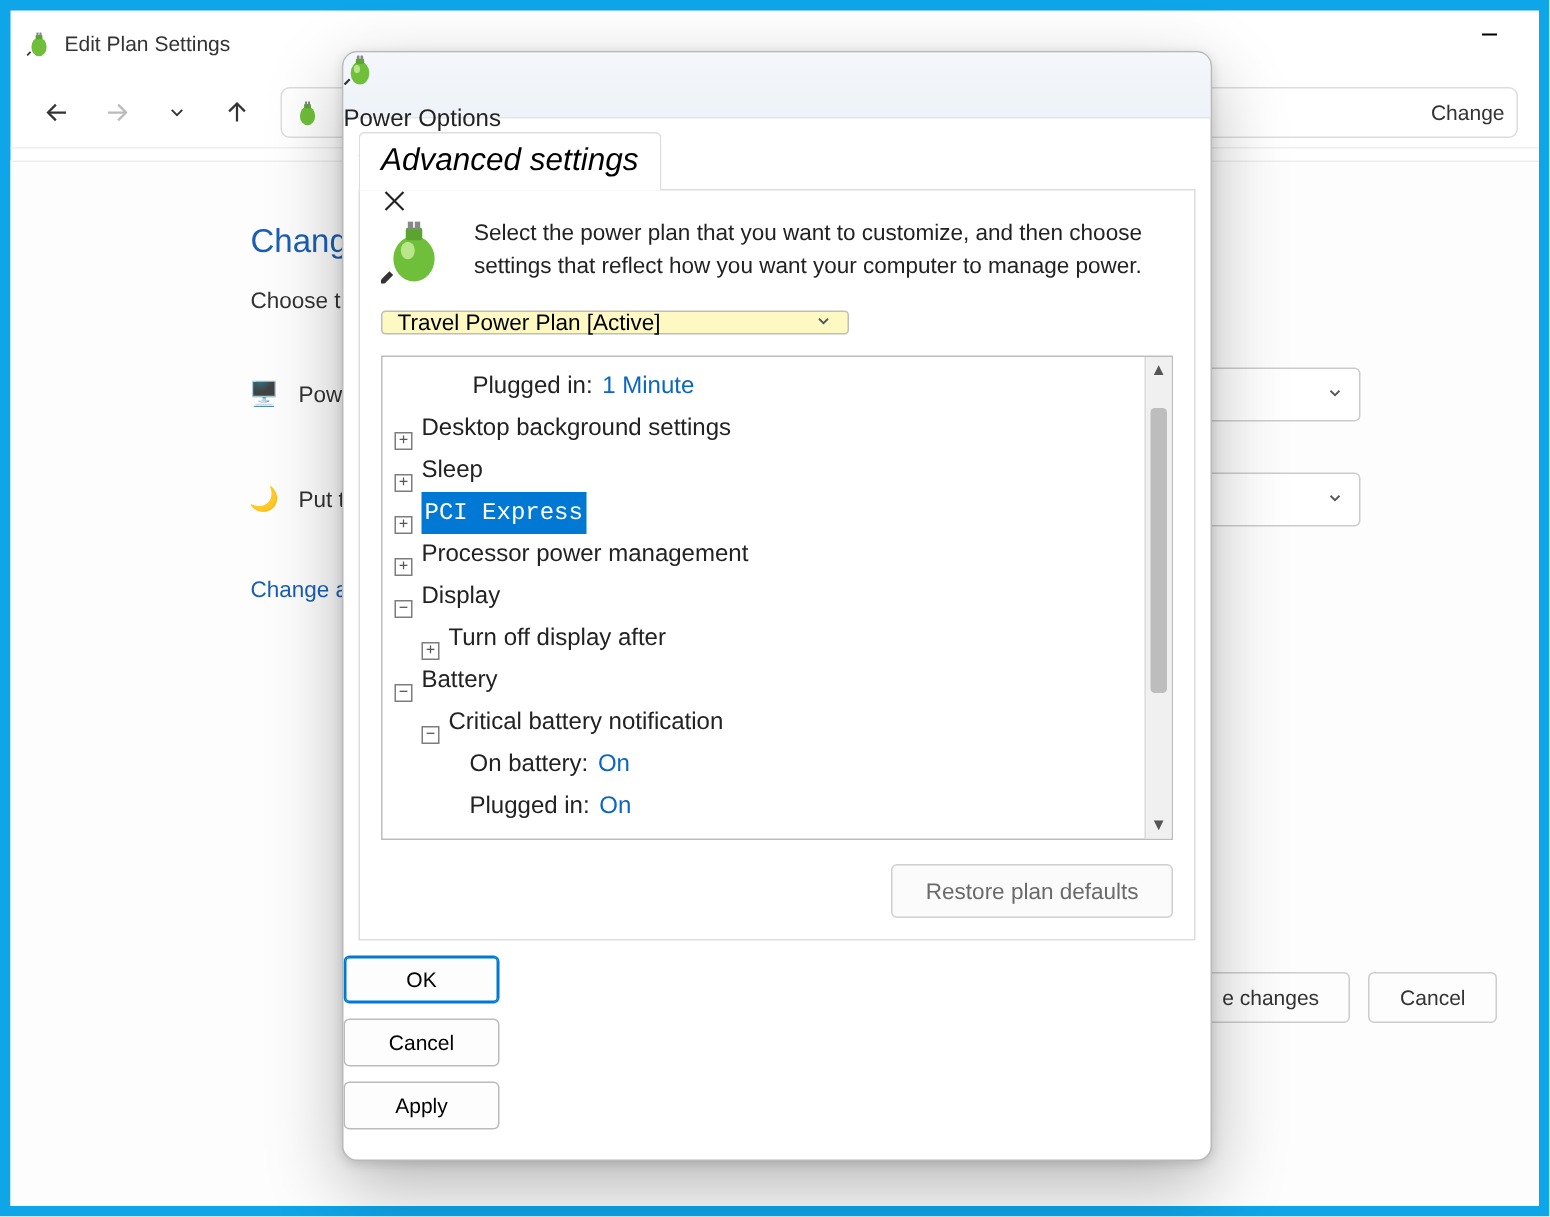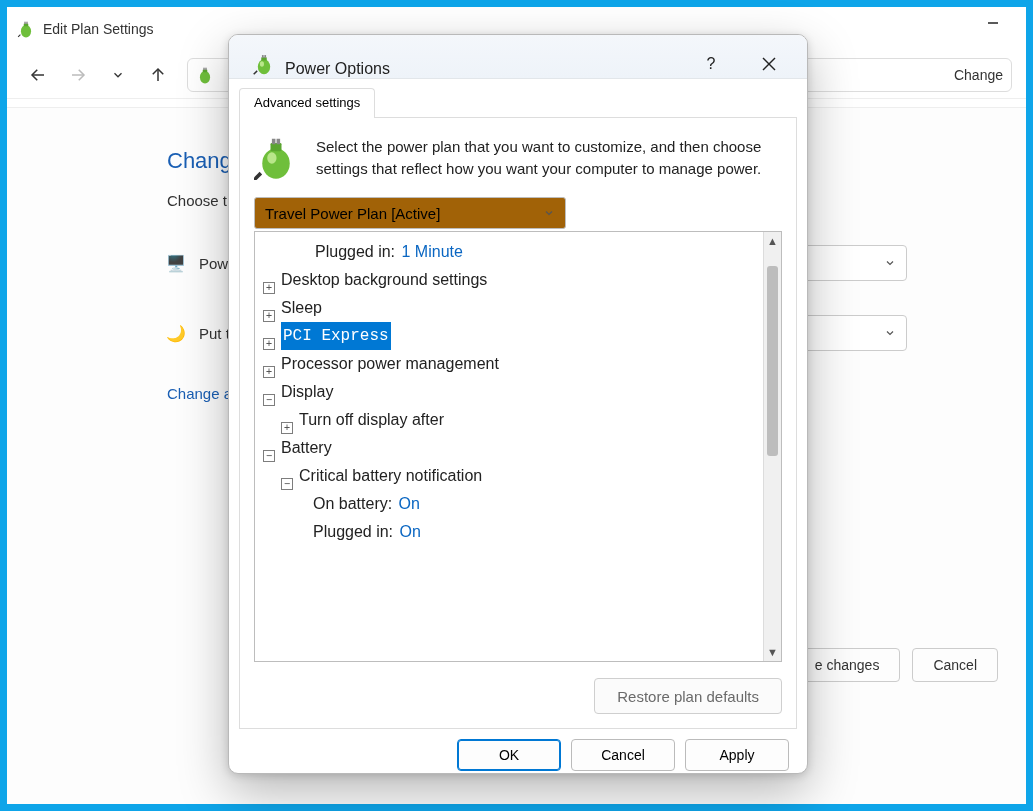--- a/index.html
+++ b/index.html
@@ -38,34 +38,35 @@
   
   .dlg-backdrop { position: absolute; inset: 0; }
   .dialog {
     position: absolute; left: 228px; top: 34px; width: 580px; height: 740px;
     background: #fff; border: 1px solid #b9b9b9; border-radius: 10px;
     box-shadow: 0 18px 50px rgba(0,0,0,0.28), 0 2px 8px rgba(0,0,0,0.15);
     display: flex; flex-direction: column; overflow: hidden;
   }
   .dlg-titlebar {
     height: 44px; background: linear-gradient(#f4f7fb, #eef3f9);
-    display: flex; align-items: flex-end; padding: 0 24px; gap: 10px;
+    display: flex; align-items: flex-start; padding: 0 0; gap: 10px;
     border-bottom: 1px solid #e2e6ea;
+    flex-direction: column;
   }
   .dlg-title { font-size: 16px; color: #222; flex: 1 1 auto; }
   .dlg-tb-btn { width: 28px; height: 28px; display: flex; align-items: center; justify-content: center; color: #222; cursor: pointer; font-size: 16px;}
   .dlg-tabs { display: flex; padding: 8px 10px 0 10px; }
-  .dlg-tab { padding: 6px 14px 8px; font-size: 13px; border: 1px solid #ddd; border-bottom: none; border-radius: 4px 4px 0 0; background: #fff; position: relative; top: 1px; }
+  .dlg-tab { padding: 6px 14px 8px; font-size: 21px; border: 1px solid #ddd; border-bottom: none; border-radius: 4px 4px 0 0; background: #fff; position: relative; top: 1px; font-style: italic; }
   .dlg-tab.active { background: #fff; }
   .dlg-tab-panel { margin: 0 10px 10px 10px; border: 1px solid #ddd; flex: 1 1 auto; display: flex; flex-direction: column; padding: 18px 14px 14px 14px; }
 
   .intro-row { display: flex; gap: 18px; margin-bottom: 14px; }
   .intro-text { font-size: 15px; color: #222; line-height: 1.45; }
 
-  .plan-select { width: 312px; height: 32px; border: 1px solid #bdbdbd; border-radius: 3px; display: flex; align-items: center; padding: 0 10px; justify-content: space-between; font-size: 15px; background: #a16207; margin-bottom: 2px;}
+  .plan-select { width: 312px; height: 16px; border: 1px solid #bdbdbd; border-radius: 3px; display: flex; align-items: center; padding: 0 10px; justify-content: space-between; font-size: 15px; background: #fef9c3; margin-bottom: 14px;}
   .plan-select .chev { color:#555; }
 
   .tree-wrap { flex: 1 1 auto; border: 1px solid #bdbdbd; background: #fff; position: relative; display: flex; }
   .tree { flex: 1 1 auto; overflow: hidden; padding: 6px 0; font-size: 16px; line-height: 28px; }
   .tree-row { display: flex; align-items: flex-end; white-space: nowrap; }
   .exp { width: 12px; height: 12px; border: 1px solid #7d7d7d; display: inline-flex; align-items: center; justify-content: center; font-size: 10px; line-height: 10px; color: #555; margin: 0 6px 0 0; background: #fff; font-family: monospace; cursor:pointer;}
   .tree .lbl { color: #222; }
   .tree .val { color: #0a66c2; margin-left: 2px; }
   .tree .sel { background: #0078d4; color: #fff; padding: 0 2px; font-family: Liberation Mono, monospace; }
   .ind0 { padding-left: 8px; }
@@ -75,21 +76,21 @@
 
   .vscroll { width: 18px; background: #f0f0f0; border-left: 1px solid #dcdcdc; position: relative; }
   .vscroll .arrow { position: absolute; left: 0; right: 0; height: 18px; display:flex; align-items:center; justify-content:center; font-size:11px; color:#555; cursor:pointer;}
   .vscroll .arrow.up { top: 0; }
   .vscroll .arrow.down { bottom: 0; }
   .vscroll .thumb { position: absolute; left: 3px; right: 3px; top: 34px; height: 190px; background: #bdbdbd; border-radius: 3px; cursor:pointer;}
 
   .restore-row { display: flex; justify-content: flex-end; margin-top: 16px; }
   .restore-btn { height: 36px; padding: 0 22px; border: 1px solid #cfcfcf; background: #fbfbfb; border-radius: 4px; font-size: 15px; color: #6a6a6a; display:flex; align-items:center; }
 
-  .dlg-btn-row { display: flex; justify-content: flex-end; gap: 10px; padding: 0 18px 2px 0; }
+  .dlg-btn-row { display: flex; justify-content: flex-end; gap: 10px; padding: 0 18px 20px 0; flex-direction: column; }
   .dlg-btn { width: 104px; height: 32px; border: 1px solid #bbb; background: #fdfdfd; border-radius: 4px; font-size: 14px; display: flex; align-items: center; justify-content: center; cursor: pointer;}
   .dlg-btn.default { border-color: #0078d4; box-shadow: 0 0 0 1px #0078d4 inset; }
 
   .battery-svg { width: 44px; height: 44px; }
   .battery-svg-sm { width: 20px; height: 20px; }
   .monitor-icon, .disk-icon { font-size:16px; }
 </style>
 </head>
 <body>
 

